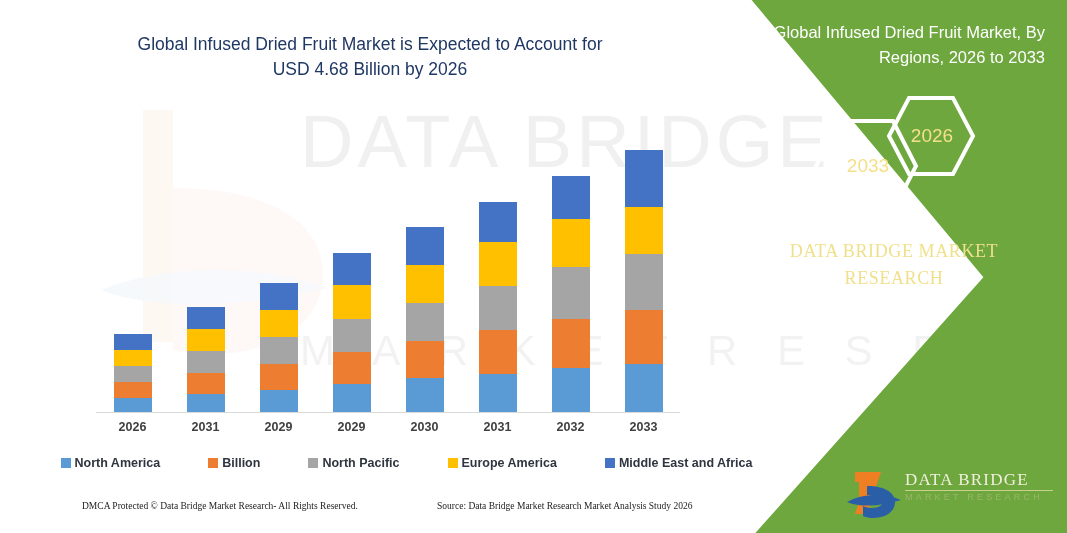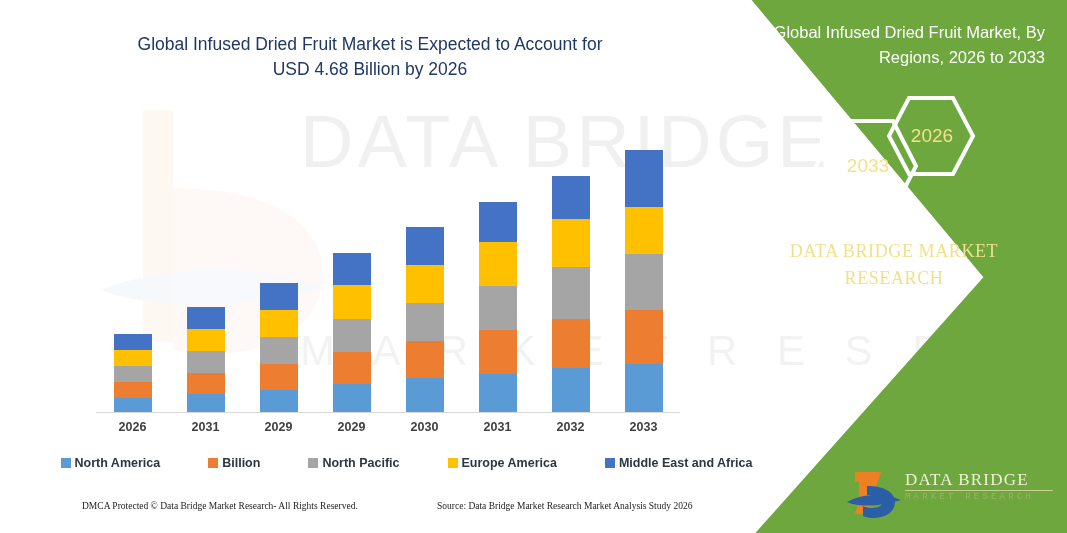--- a/index.html
+++ b/index.html
@@ -101,21 +101,21 @@
 
   .logo { position:absolute; right:10px; top:466px; width:210px; height:58px; }
   .logo-text {
     position:absolute; left:58px; top:4px; width:150px;
     color:#f2f0dd; font-size:17px; letter-spacing:1.2px;
     font-family:"Liberation Serif", serif;
   }
   .logo-sub {
     position:absolute; left:58px; top:26px; width:150px;
     color:#9bb56a; font-size:9px; letter-spacing:3.2px;
-    font-family:Liberation Mono, monospace;
+    font-family:Liberation Sans, sans-serif;
   }
   .logo-rule {
     position:absolute; left:58px; top:24px; width:148px; height:1px; background:#c9cf8e;
   }
 </style>
 </head>
 <body>
 
 <div class="canvas">
 

